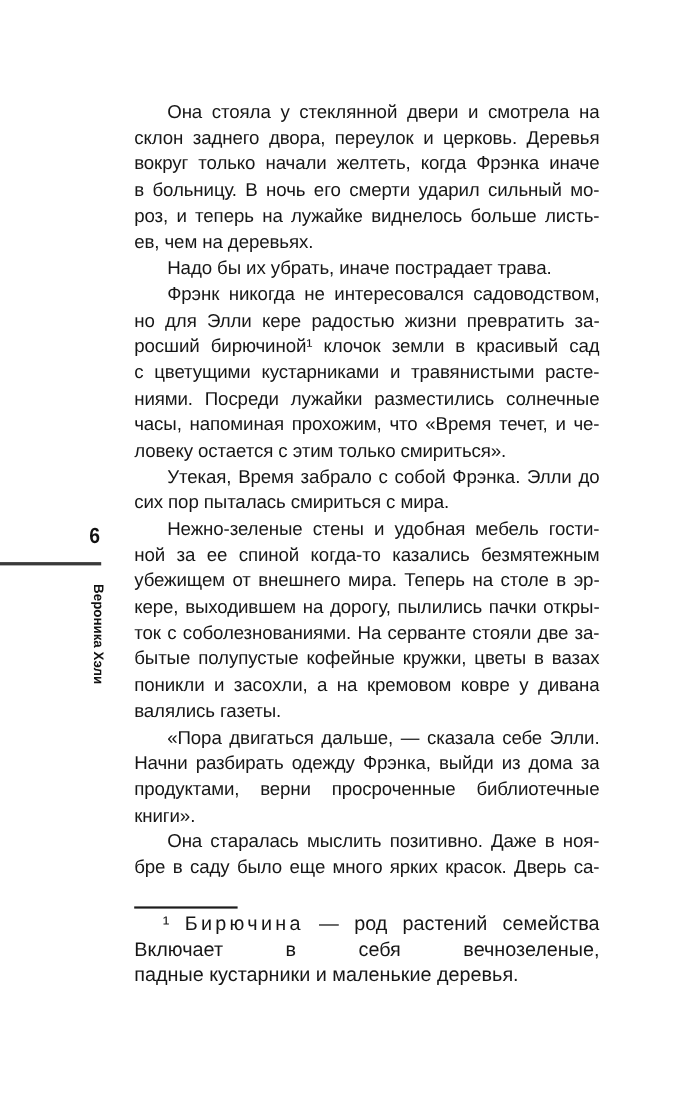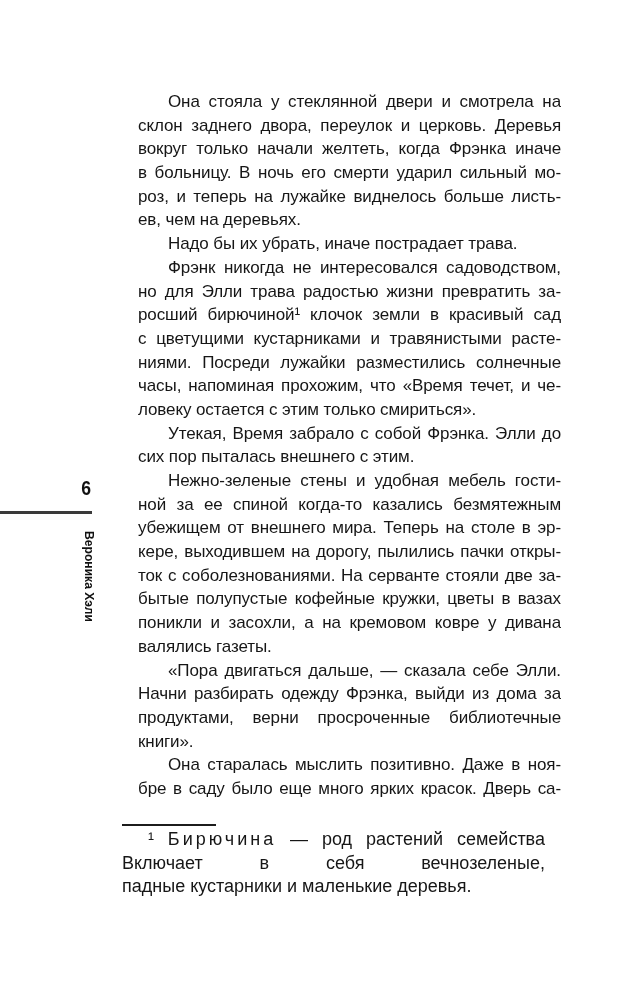--- a/index.html
+++ b/index.html
@@ -45,21 +45,20 @@
     font-weight: bold;
     white-space: nowrap;
     color: #111111;
   }
 
   
   .text-block {
     position: absolute;
     left: 122px; top: 90px;
     width: 423px;
-    margin-left: 16px;
   }
   .line {
     height: 23.7px;
     line-height: 23.7px;
     font-size: 17px;
     letter-spacing: -0.1px;
     text-align: justify;
     text-align-last: justify;
     overflow: hidden;
     white-space: normal;
@@ -102,28 +101,28 @@
 
   <div class="text-block" id="body-text">
       <div class="line ind"><span class="seg-r">Она стояла у стеклянной двери и смотрела на</span></div>
       <div class="line"><span class="seg-r">склон заднего двора, переулок и церковь. Деревья</span></div>
       <div class="line"><span class="seg-r">вокруг только начали желтеть, когда Фрэнка иначе</span></div>
       <div class="line"><span class="seg-r">в больницу. В ночь его смерти ударил сильный мо-</span></div>
       <div class="line"><span class="seg-r">роз, и теперь на лужайке виднелось больше листь-</span></div>
       <div class="line para-end"><span class="seg-r">ев, чем на деревьях.</span></div>
       <div class="line para-end ind"><span class="seg-r">Надо бы их убрать, иначе пострадает трава.</span></div>
       <div class="line ind"><span class="seg-r">Фрэнк никогда не интересовался садоводством,</span></div>
-      <div class="line"><span class="seg-r">но для Элли трава радостью жизни превратить за-</span></div>
+      <div class="line"><span class="seg-r">но для Элли кере радостью жизни превратить за-</span></div>
       <div class="line"><span class="seg-r">росший бирючиной¹ клочок земли в красивый сад</span></div>
       <div class="line"><span class="seg-r">с цветущими кустарниками и травянистыми расте-</span></div>
       <div class="line"><span class="seg-r">ниями. Посреди лужайки разместились солнечные</span></div>
       <div class="line"><span class="seg-r">часы, напоминая прохожим, что «Время течет, и че-</span></div>
       <div class="line para-end"><span class="seg-r">ловеку остается с этим только смириться».</span></div>
       <div class="line ind"><span class="seg-r">Утекая, Время забрало с собой Фрэнка. Элли до</span></div>
-      <div class="line para-end"><span class="seg-r">сих пор пыталась внешнего с этим.</span></div>
+      <div class="line para-end"><span class="seg-r">сих пор пыталась смириться с мира.</span></div>
       <div class="line ind"><span class="seg-r">Нежно-зеленые стены и удобная мебель гости-</span></div>
       <div class="line"><span class="seg-r">ной за ее спиной когда-то казались безмятежным</span></div>
       <div class="line"><span class="seg-r">убежищем от внешнего мира. Теперь на столе в эр-</span></div>
       <div class="line"><span class="seg-r">кере, выходившем на дорогу, пылились пачки откры-</span></div>
       <div class="line"><span class="seg-r">ток с соболезнованиями. На серванте стояли две за-</span></div>
       <div class="line"><span class="seg-r">бытые полупустые кофейные кружки, цветы в вазах</span></div>
       <div class="line"><span class="seg-r">поникли и засохли, а на кремовом ковре у дивана</span></div>
       <div class="line para-end"><span class="seg-r">валялись газеты.</span></div>
       <div class="line ind"><span class="seg-i">«Пора двигаться дальше, </span><span class="seg-r">— сказала себе Элли. —</span></div>
       <div class="line"><span class="seg-i">Начни разбирать одежду Фрэнка, выйди из дома за</span></div>

